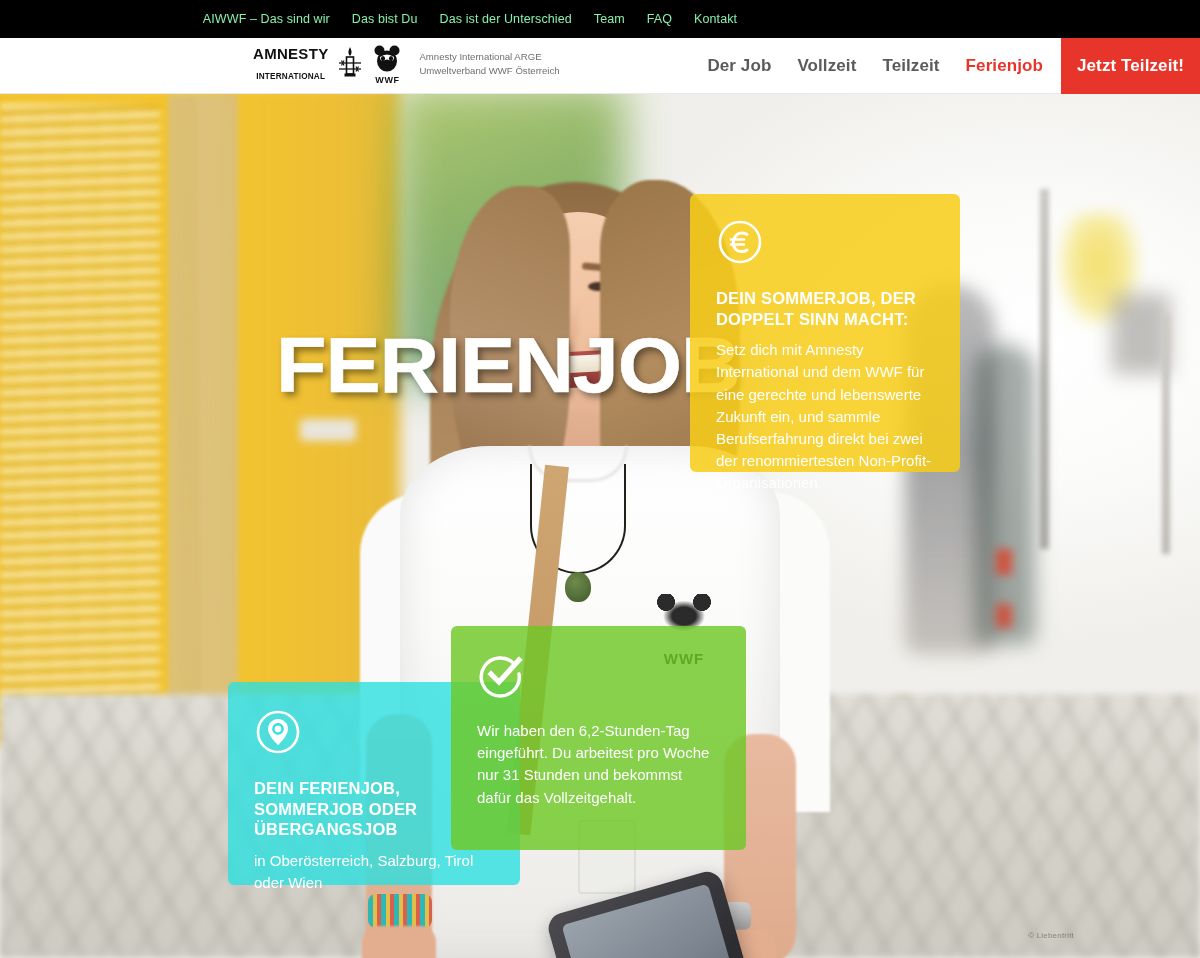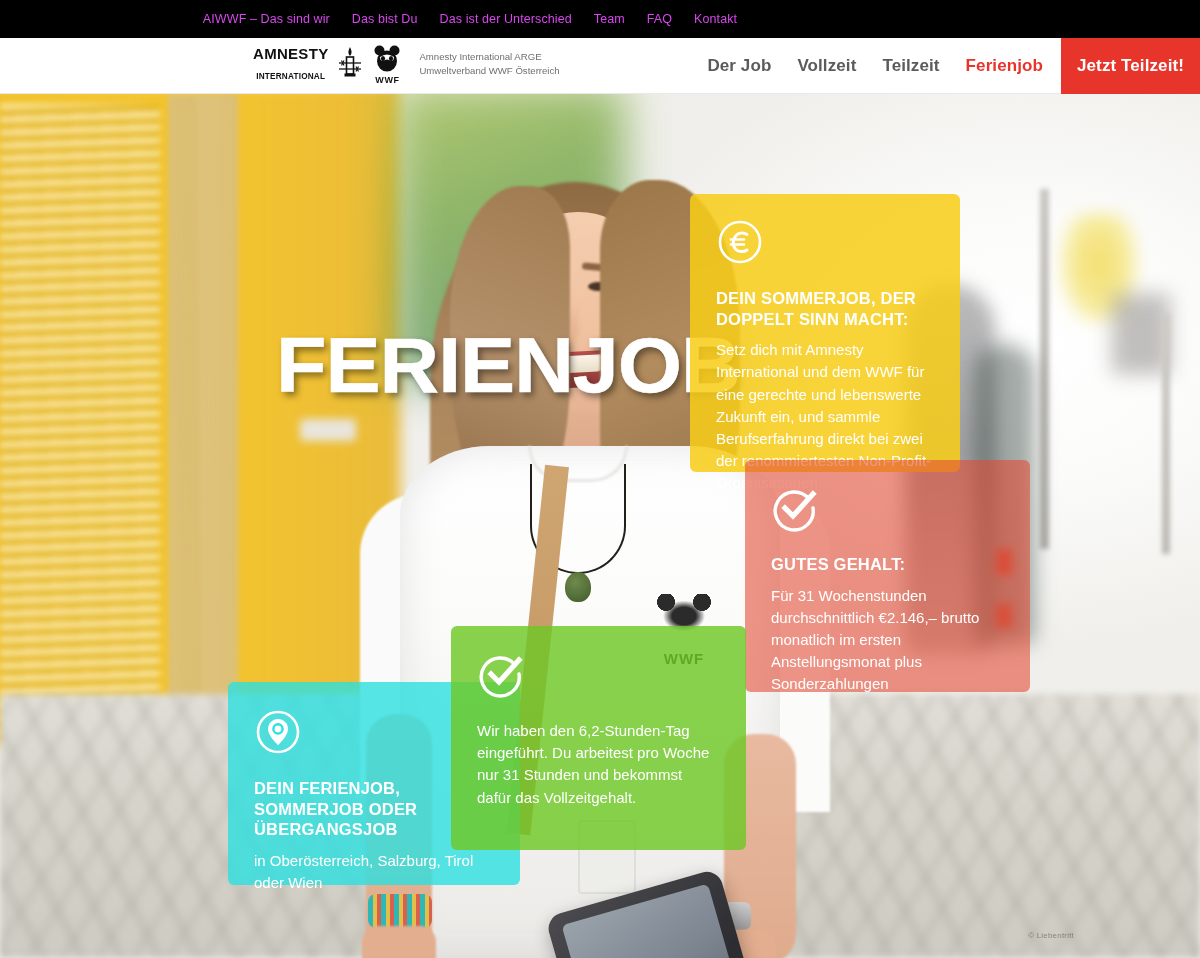--- a/index.html
+++ b/index.html
@@ -13,21 +13,21 @@
 
   
   .topbar {
     position: absolute; top: 0; left: 0;
     width: 1200px; height: 38px;
     background: #000000;
     display: flex; align-items: center; justify-content: center;
   }
   .topbar-nav { display: flex; align-items: center; gap: 22px; padding-right: 260px; }
   .topbar-link {
-    color: #d946ef;
+    color: #86efac;
     font-size: 12.5px;
     letter-spacing: .1px;
     white-space: nowrap;
     cursor: pointer;
     text-decoration: none;
   }
 
   
   .header {
     position: absolute; top: 38px; left: 0;
@@ -529,32 +529,20 @@
           <path d="M31 16.5 C27.5 14 21.5 14.5 19 19 C16.5 23.5 17 28 19.5 31 C22 34 27.5 34.5 31 32" fill="none" stroke="#fff" stroke-width="3" stroke-linecap="round"></path>
           <path d="M15 21.5 H28" stroke="#fff" stroke-width="2.6" stroke-linecap="round"></path>
           <path d="M15 26.5 H28" stroke="#fff" stroke-width="2.6" stroke-linecap="round"></path>
         </svg>
       </span>
       <div class="card-title">DEIN SOMMERJOB, DER DOPPELT SINN MACHT:</div>
       <div class="card-body">Setz dich mit Amnesty International und dem WWF für eine gerechte und lebenswerte Zukunft ein, und sammle Berufserfahrung direkt bei zwei der renommiertesten Non-Profit-Organisationen.</div>
     </div>
   </div>
 
-  <div class="card" id="card-red">
-    <div class="card-inner">
-      <span class="card-icon">
-        <svg width="48" height="48" viewBox="0 0 48 48">
-          <path d="M38 15 A19 19 0 1 0 42 24" fill="none" stroke="#fff" stroke-width="3.4" stroke-linecap="round"></path>
-          <path d="M14 24 L22 32 L42 10" fill="none" stroke="#fff" stroke-width="5.2" stroke-linecap="square" stroke-linejoin="miter"></path>
-        </svg>
-      </span>
-      <div class="card-title">GUTES GEHALT:</div>
-      <div class="card-body">Für 31 Wochenstunden durchschnittlich €2.146,– brutto monatlich im ersten Anstellungsmonat plus Sonderzahlungen</div>
-    </div>
-  </div>
 
   <div class="card" id="card-green">
     <div class="card-inner">
       <span class="card-icon">
         <svg width="48" height="48" viewBox="0 0 48 48">
           <path d="M38 15 A19 19 0 1 0 42 24" fill="none" stroke="#fff" stroke-width="3.4" stroke-linecap="round"></path>
           <path d="M14 24 L22 32 L42 10" fill="none" stroke="#fff" stroke-width="5.2" stroke-linecap="square" stroke-linejoin="miter"></path>
         </svg>
       </span>
       <div class="card-body">Wir haben den 6,2-Stunden-Tag eingeführt. Du arbeitest pro Woche nur 31 Stunden und bekommst dafür das Vollzeitgehalt.</div>

